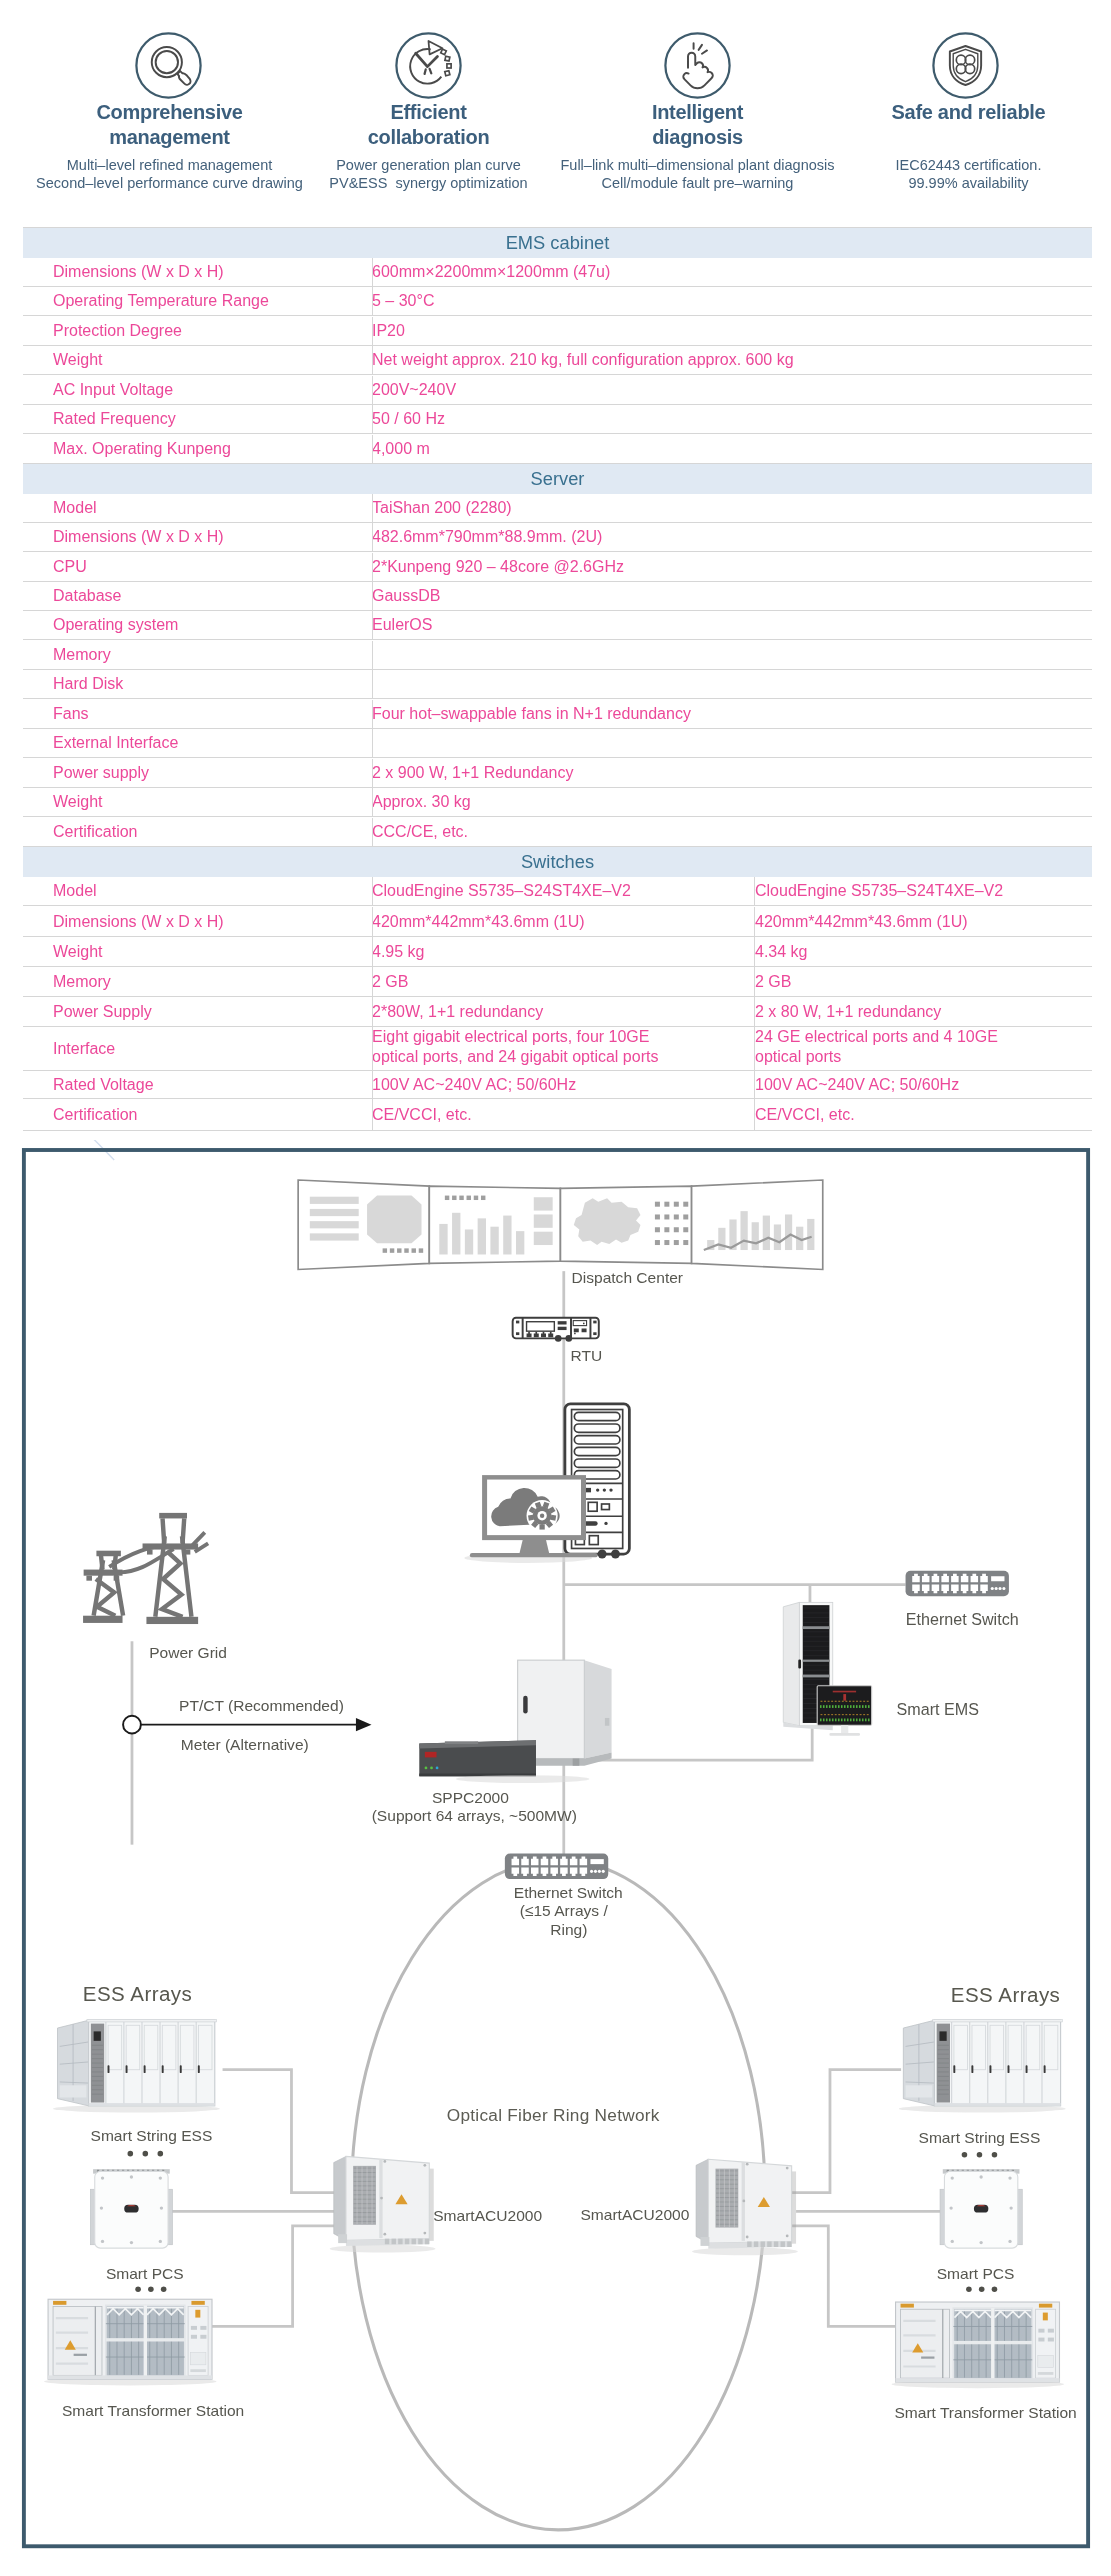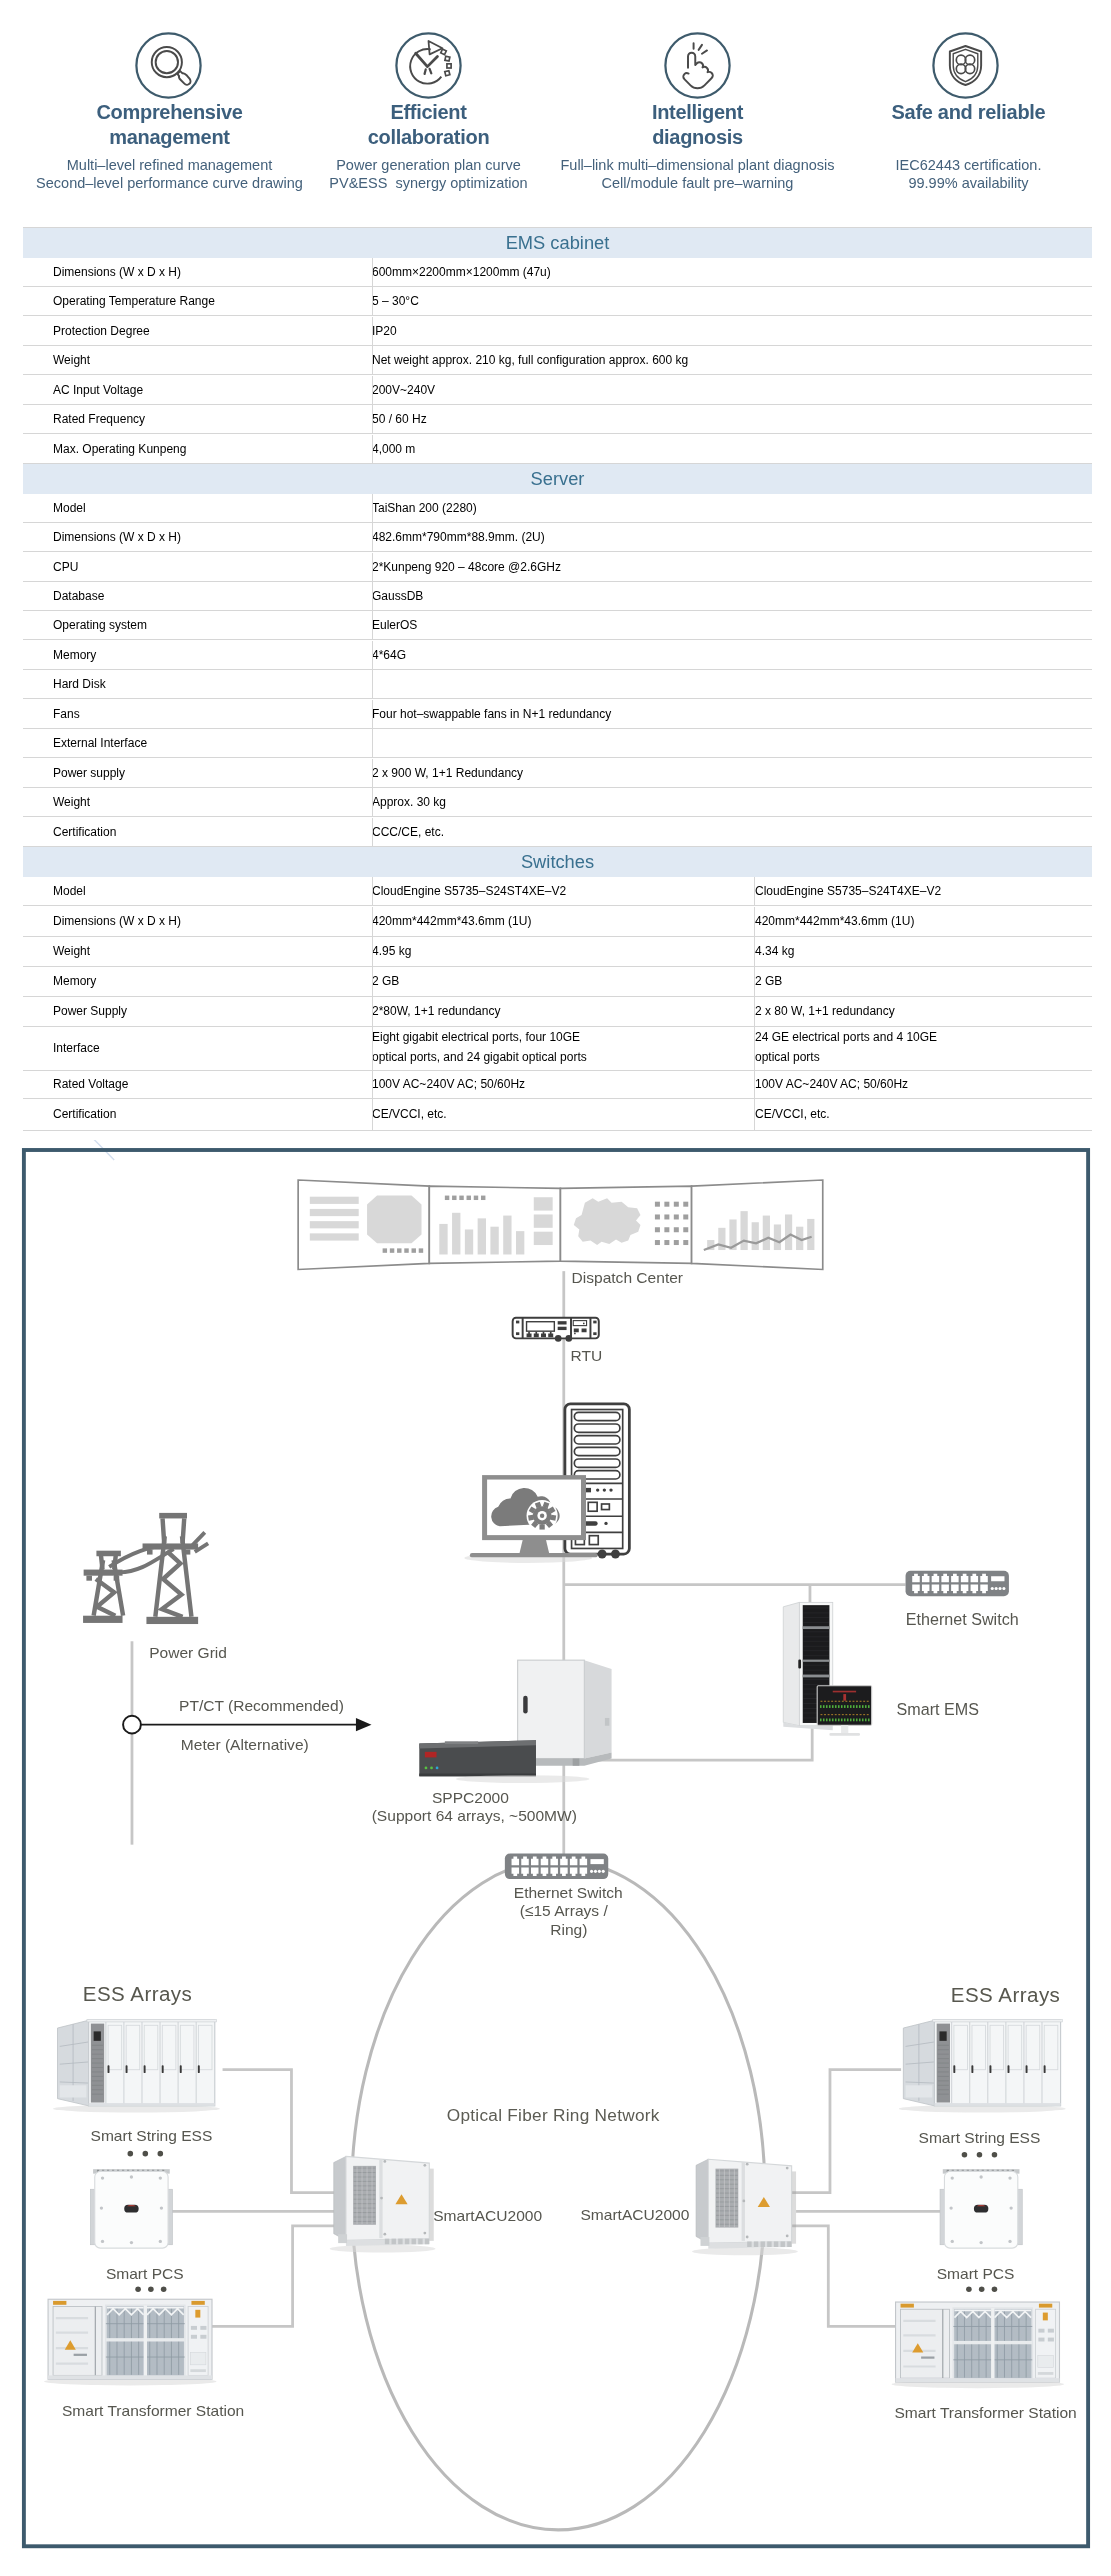--- a/index.html
+++ b/index.html
@@ -2,21 +2,21 @@
 <html style="font-size:9px"><head>
 <meta charset="utf-8">
 <style>
 html,body{margin:0;padding:0;}
 body{width:1112px;height:2576px;position:relative;font-family:"Liberation Sans",sans-serif;background:#fff;overflow:hidden;}
 .abs{position:absolute;}
 .feat{position:absolute;width:289px;text-align:center;}
 .feat h3{margin:0;font-size:20px;line-height:24.5px;font-weight:bold;color:#3c5f7d;letter-spacing:-0.3px;}
 .feat p{margin:0;font-size:14.5px;line-height:18.3px;color:#44617b;}
 .thead{position:absolute;left:23px;width:1069px;background:#e0e9f3;text-align:center;font-size:18.3px;color:#39708f;}
-.trow{position:absolute;left:23px;width:1069px;border-bottom:1.1px solid #d6d6d6;font-size:12px;color:#000000;}
+.trow{position:absolute;left:23px;width:1069px;border-bottom:1.1px solid #d6d6d6;font-size:16px;color:#ec4899;}
 .c1{position:absolute;left:30px;top:0;bottom:0;}
 .cv{position:absolute;top:0;bottom:0;text-align:left;}
 .vline{position:absolute;width:1.1px;background:#d6d6d6;}
 </style>
 </head>
 <body>
 
 <svg class="abs" style="left:135px;top:32px" width="67" height="67" viewBox="0 0 120 120">
 <circle cx="60" cy="60" r="57.5" fill="none" stroke="#3e5b6c" stroke-width="4"></circle>
 <circle cx="57" cy="54" r="27" fill="none" stroke="#4a4a4a" stroke-width="3.5"></circle>
@@ -161,21 +161,20 @@
   </div>
 
 <div class="trow" style="top:611px;height:28px;line-height:28px">
     <span class="c1">Operating system</span>
     <span class="cv" style="left:349px;width:720px">EulerOS</span>
     <span class="vline" style="left:349px;top:0;bottom:0"></span>
   </div>
 
 <div class="trow" style="top:641px;height:28px;line-height:28px">
     <span class="c1">Memory</span>
-    <span class="cv" style="left:349px;width:720px">4*64G</span>
     <span class="vline" style="left:349px;top:0;bottom:0"></span>
   </div>
 
 <div class="trow" style="top:670px;height:28px;line-height:28px">
     <span class="c1">Hard Disk</span>
     <span class="vline" style="left:349px;top:0;bottom:0"></span>
   </div>
 
 <div class="trow" style="top:700px;height:28px;line-height:28px">
     <span class="c1">Fans</span>

